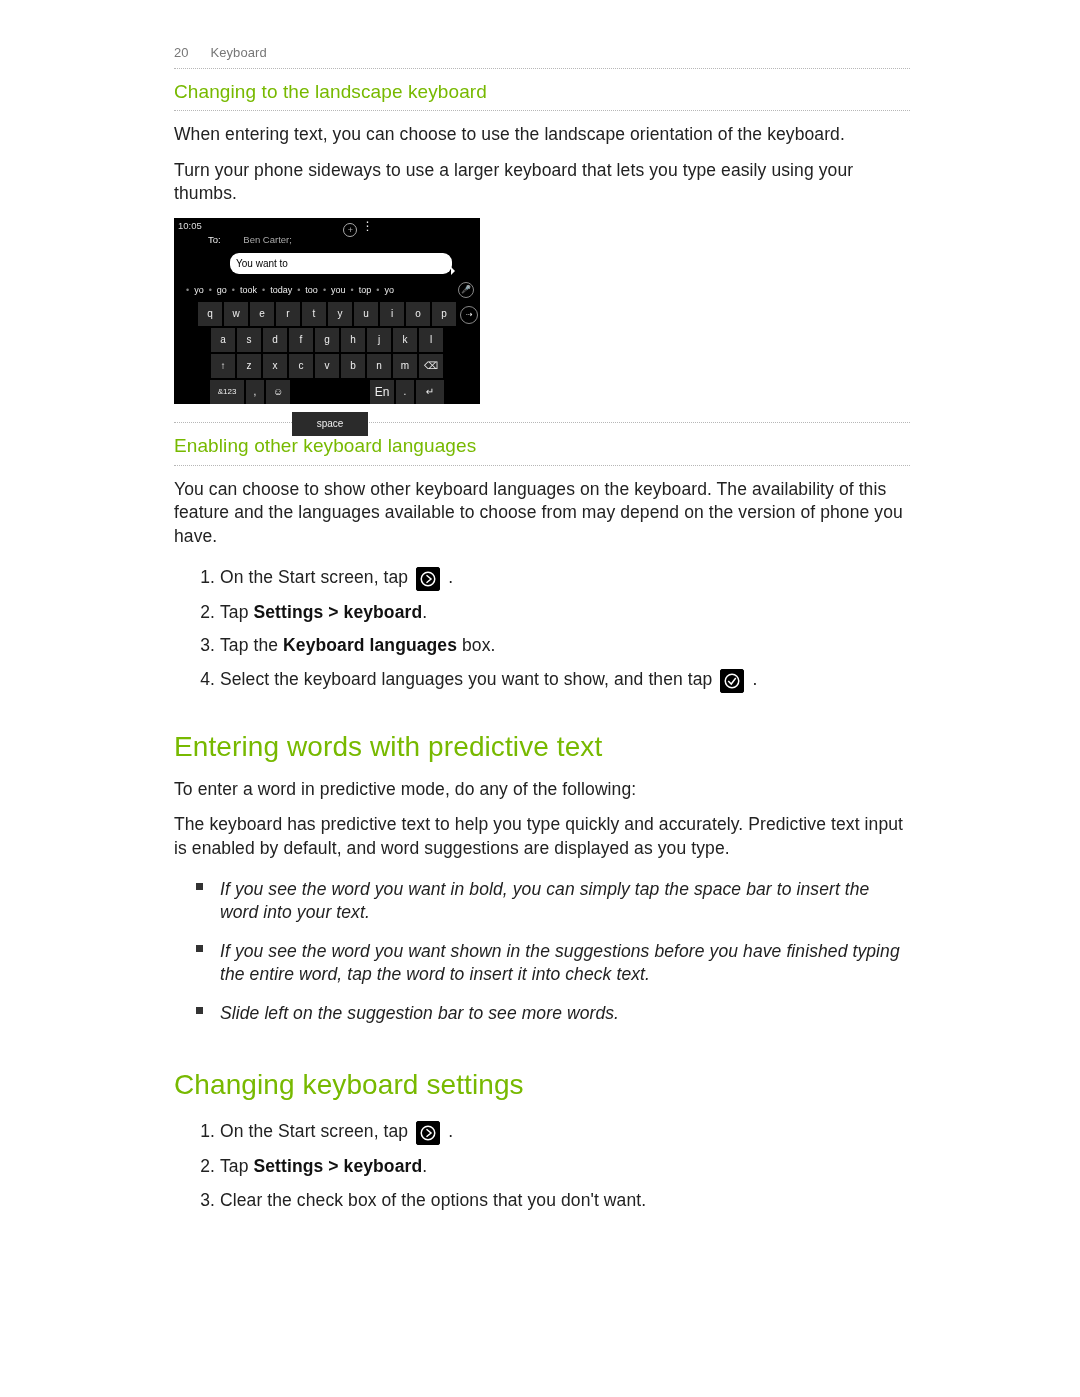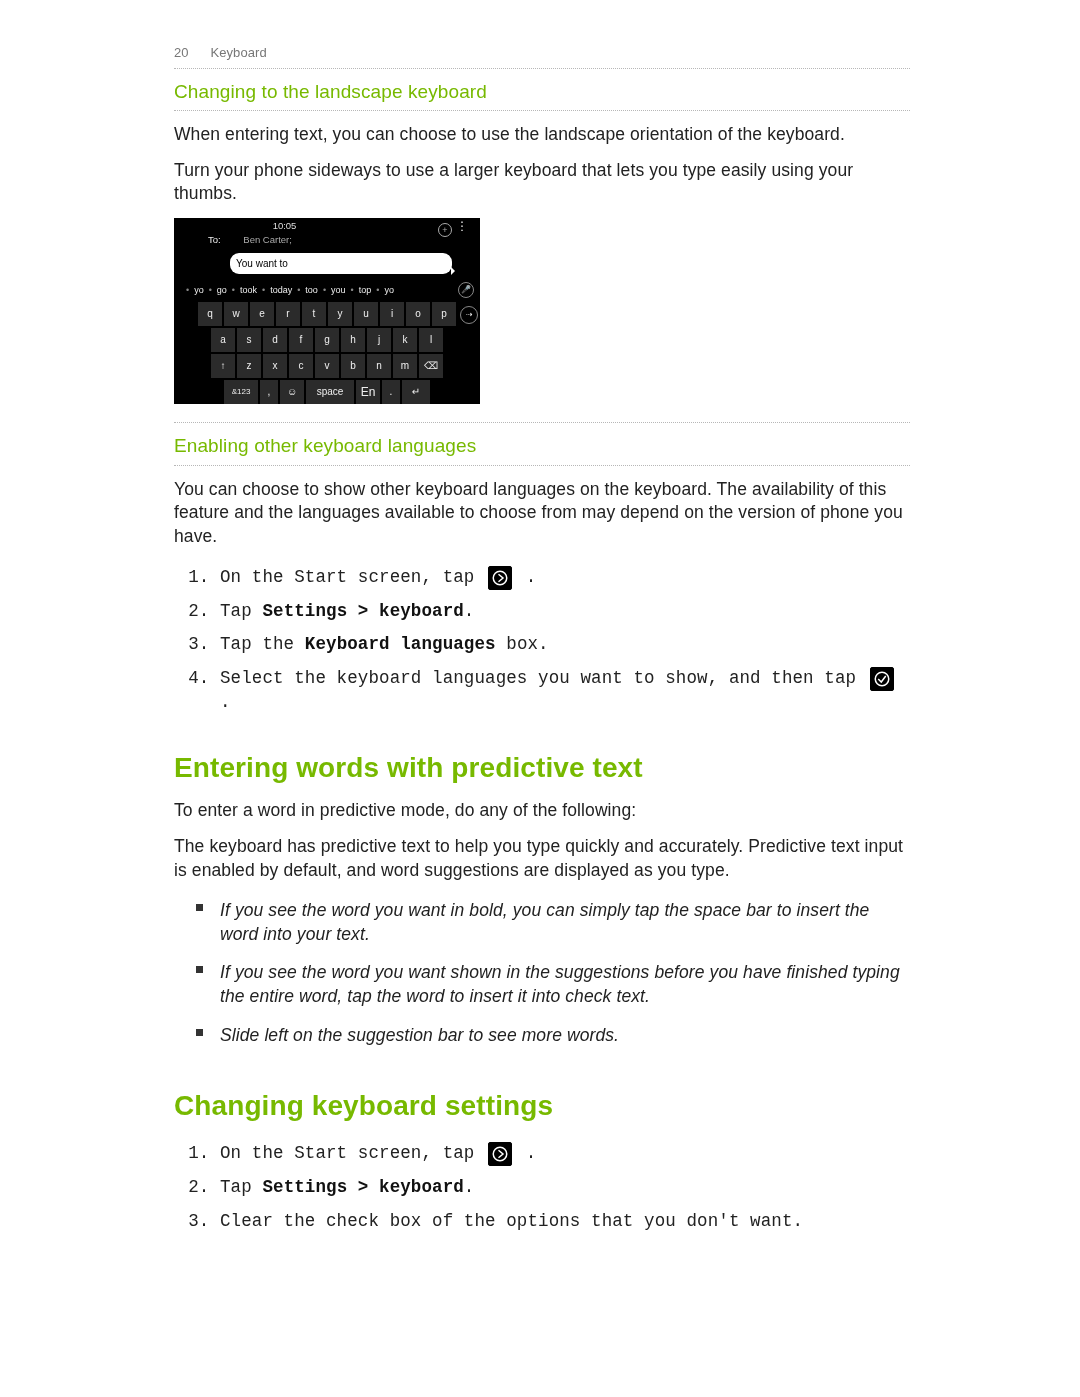--- a/index.html
+++ b/index.html
@@ -34,31 +34,31 @@
 
   h2.sub {
     font-size: 19px;
     color: #77b900;
     font-weight: 400;
     margin: 10px 0 2px 0;
   }
   h1.main {
     font-size: 28px;
     color: #77b900;
-    font-weight: 700;
+    font-weight: 400;
     margin: 30px 0 10px 0;
   }
 
   p { margin: 12px 0; }
 
   ol.steps {
     margin: 12px 0 4px 0;
     padding-left: 46px;
   }
-  ol.steps li { padding: 5px 0 5px 0; font-family: Liberation Mono, monospace; }
+  ol.steps li { padding: 5px 0 5px 0; }
 
   ul.bullets {
     list-style: none;
     margin: 10px 0 8px 0;
     padding-left: 46px;
     font-style: italic;
   }
   ul.bullets li {
     position: relative;
     padding: 5px 0 10px 0;
@@ -92,21 +92,21 @@
     height: 186px;
     background: #000;
     color: #ddd;
     font-size: 9.5px;
     position: relative;
     margin: 8px 0 18px 0;
     font-family: "Segoe UI", Arial, sans-serif;
     letter-spacing: 0;
   }
   .phone-shot .statusbar {
-    display:flex; justify-content:flex-end;
+    display:flex; justify-content:flex-start;
     padding: 2px 6px 0 4px;
   }
   .phone-shot .to-row {
     padding: 1px 10px 2px 34px;
     color:#aaa;
   }
   .phone-shot .to-row .lbl { color:#eee; margin-right:20px;}
   .phone-shot .bubble-row {
     padding: 4px 28px 4px 56px;
     position:relative;
@@ -146,21 +146,21 @@
   }
 
   .phone-shot .kbd { padding:0 4px 4px 4px; }
   .phone-shot .krow { display:flex; gap:2px; margin-top:2px; justify-content:center; position:relative;}
   .phone-shot .key {
     background:#2b2b2b; color:#eee;
     width:24px; height:24px;
     display:flex; align-items:center; justify-content:center;
     font-size:10px;
   }
-  .phone-shot .key.wider { width:48px; }
+  .phone-shot .key.wider { width:76px;margin-top:32px; }
   .phone-shot .key.sidefloat{
     width:16px;height:16px;border:1px solid #888;border-radius:50%;
     background:transparent; font-size:8px; position:absolute; right:-2px; top:4px;
   }
 
   .strong { font-weight:600; color:#111; }
 
 </style>
 </head>
 <body>

